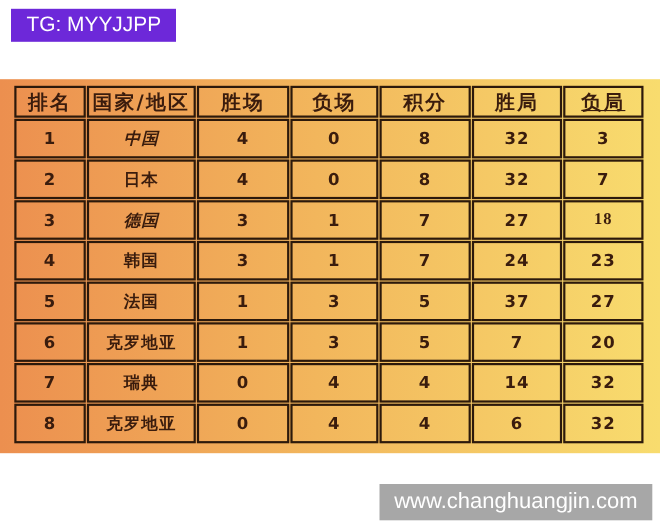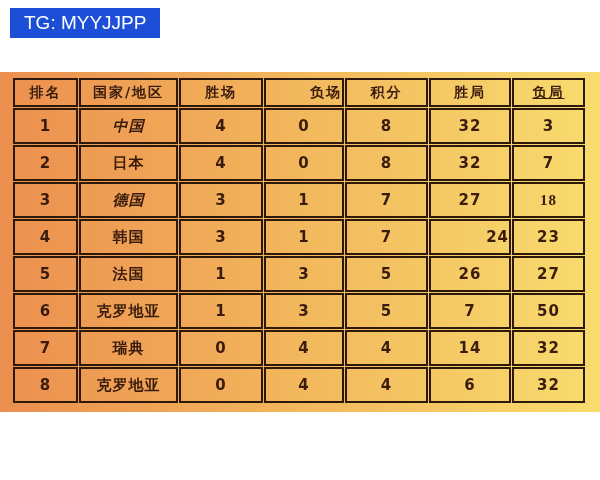--- a/index.html
+++ b/index.html
@@ -34,21 +34,21 @@
     padding: 0;
     text-align: center;
     vertical-align: middle;
     color: #3a1c0d;
     font-weight: bold;
     overflow: hidden;
     white-space: nowrap;
   }
   table.standings th {
     height: 25px;
-    font-size: 14px;
+    font-size: 18px;
     letter-spacing: 2px;
   }
   table.standings td {
     height: 32px;
     font-size: 15px;
     letter-spacing: 1px;
   }
 
   .badge {
     position: absolute;
@@ -68,39 +68,39 @@
     text-align: center;
     font-size: 20px;
     box-sizing: border-box;
   }
 </style>
 </head>
 <body style="background: rgb(255, 255, 255);">
 
 <div class="page">
 
-  <div class="badge badge-top" style="background: #1d4ed8; color: rgb(255, 255, 255);">TG: MYYJJPP</div>
+  <div class="badge badge-top" style="background: #6d28d9; color: rgb(255, 255, 255);">TG: MYYJJPP</div>
 
   <div class="band" style="background: linear-gradient(90deg, rgb(236, 143, 79) 0%, rgb(242, 182, 92) 48%, rgb(248, 220, 110) 100%);">
     <table class="standings">
       <colgroup>
           <col style="width: 65px;">
           <col style="width: 99px;">
           <col style="width: 84px;">
           <col style="width: 80px;">
           <col style="width: 83px;">
           <col style="width: 82px;">
           <col style="width: 73px;">
         </colgroup>
       <thead>
         <tr>
             <th style="border-color: rgb(44, 25, 11); color: rgb(58, 28, 13);">排名</th>
             <th style="border-color: rgb(44, 25, 11); color: rgb(58, 28, 13);">国家/地区</th>
             <th style="border-color: rgb(44, 25, 11); color: rgb(58, 28, 13);">胜场</th>
-            <th style="border-color: rgb(44, 25, 11); color: rgb(58, 28, 13); text-align: right;">负场</th>
+            <th style="border-color: rgb(44, 25, 11); color: rgb(58, 28, 13);">负场</th>
             <th style="border-color: rgb(44, 25, 11); color: rgb(58, 28, 13); font-family: Liberation Serif, serif;">积分</th>
             <th style="border-color: rgb(44, 25, 11); color: rgb(58, 28, 13);">胜局</th>
             <th style="border-color: rgb(44, 25, 11); color: rgb(58, 28, 13); text-decoration: underline;">负局</th>
           </tr>
       </thead>
       <tbody>
           <tr>
             <td style="border-color: rgb(44, 25, 11); color: rgb(58, 28, 13);">1</td>
             <td style="border-color: rgb(44, 25, 11); color: rgb(58, 28, 13); font-style: italic;">中国</td>
             <td style="border-color: rgb(44, 25, 11); color: rgb(58, 28, 13);">4</td>
@@ -126,40 +126,40 @@
             <td style="border-color: rgb(44, 25, 11); color: rgb(58, 28, 13);">7</td>
             <td style="border-color: rgb(44, 25, 11); color: rgb(58, 28, 13);">27</td>
             <td style="border-color: rgb(44, 25, 11); color: rgb(58, 28, 13); font-family: Liberation Serif, serif;">18</td>
           </tr>
           <tr>
             <td style="border-color: rgb(44, 25, 11); color: rgb(58, 28, 13);">4</td>
             <td style="border-color: rgb(44, 25, 11); color: rgb(58, 28, 13);">韩国</td>
             <td style="border-color: rgb(44, 25, 11); color: rgb(58, 28, 13);">3</td>
             <td style="border-color: rgb(44, 25, 11); color: rgb(58, 28, 13);">1</td>
             <td style="border-color: rgb(44, 25, 11); color: rgb(58, 28, 13);">7</td>
-            <td style="border-color: rgb(44, 25, 11); color: rgb(58, 28, 13); text-align: right;">24</td>
+            <td style="border-color: rgb(44, 25, 11); color: rgb(58, 28, 13);">24</td>
             <td style="border-color: rgb(44, 25, 11); color: rgb(58, 28, 13);">23</td>
           </tr>
           <tr>
             <td style="border-color: rgb(44, 25, 11); color: rgb(58, 28, 13);">5</td>
             <td style="border-color: rgb(44, 25, 11); color: rgb(58, 28, 13);">法国</td>
             <td style="border-color: rgb(44, 25, 11); color: rgb(58, 28, 13);">1</td>
             <td style="border-color: rgb(44, 25, 11); color: rgb(58, 28, 13);">3</td>
             <td style="border-color: rgb(44, 25, 11); color: rgb(58, 28, 13);">5</td>
-            <td style="border-color: rgb(44, 25, 11); color: rgb(58, 28, 13);">26</td>
+            <td style="border-color: rgb(44, 25, 11); color: rgb(58, 28, 13);">37</td>
             <td style="border-color: rgb(44, 25, 11); color: rgb(58, 28, 13);">27</td>
           </tr>
           <tr>
             <td style="border-color: rgb(44, 25, 11); color: rgb(58, 28, 13);">6</td>
             <td style="border-color: rgb(44, 25, 11); color: rgb(58, 28, 13);">克罗地亚</td>
             <td style="border-color: rgb(44, 25, 11); color: rgb(58, 28, 13);">1</td>
             <td style="border-color: rgb(44, 25, 11); color: rgb(58, 28, 13);">3</td>
             <td style="border-color: rgb(44, 25, 11); color: rgb(58, 28, 13);">5</td>
             <td style="border-color: rgb(44, 25, 11); color: rgb(58, 28, 13);">7</td>
-            <td style="border-color: rgb(44, 25, 11); color: rgb(58, 28, 13);">50</td>
+            <td style="border-color: rgb(44, 25, 11); color: rgb(58, 28, 13);">20</td>
           </tr>
           <tr>
             <td style="border-color: rgb(44, 25, 11); color: rgb(58, 28, 13);">7</td>
             <td style="border-color: rgb(44, 25, 11); color: rgb(58, 28, 13);">瑞典</td>
             <td style="border-color: rgb(44, 25, 11); color: rgb(58, 28, 13);">0</td>
             <td style="border-color: rgb(44, 25, 11); color: rgb(58, 28, 13);">4</td>
             <td style="border-color: rgb(44, 25, 11); color: rgb(58, 28, 13);">4</td>
             <td style="border-color: rgb(44, 25, 11); color: rgb(58, 28, 13);">14</td>
             <td style="border-color: rgb(44, 25, 11); color: rgb(58, 28, 13);">32</td>
           </tr>
@@ -169,14 +169,15 @@
             <td style="border-color: rgb(44, 25, 11); color: rgb(58, 28, 13);">0</td>
             <td style="border-color: rgb(44, 25, 11); color: rgb(58, 28, 13);">4</td>
             <td style="border-color: rgb(44, 25, 11); color: rgb(58, 28, 13);">4</td>
             <td style="border-color: rgb(44, 25, 11); color: rgb(58, 28, 13);">6</td>
             <td style="border-color: rgb(44, 25, 11); color: rgb(58, 28, 13);">32</td>
           </tr>
         </tbody>
     </table>
   </div>
 
+  <div class="badge badge-bottom" style="background: rgb(167, 167, 167); color: rgb(255, 255, 255);">www.changhuangjin.com</div>
 
 </div>
 
 </body></html>

